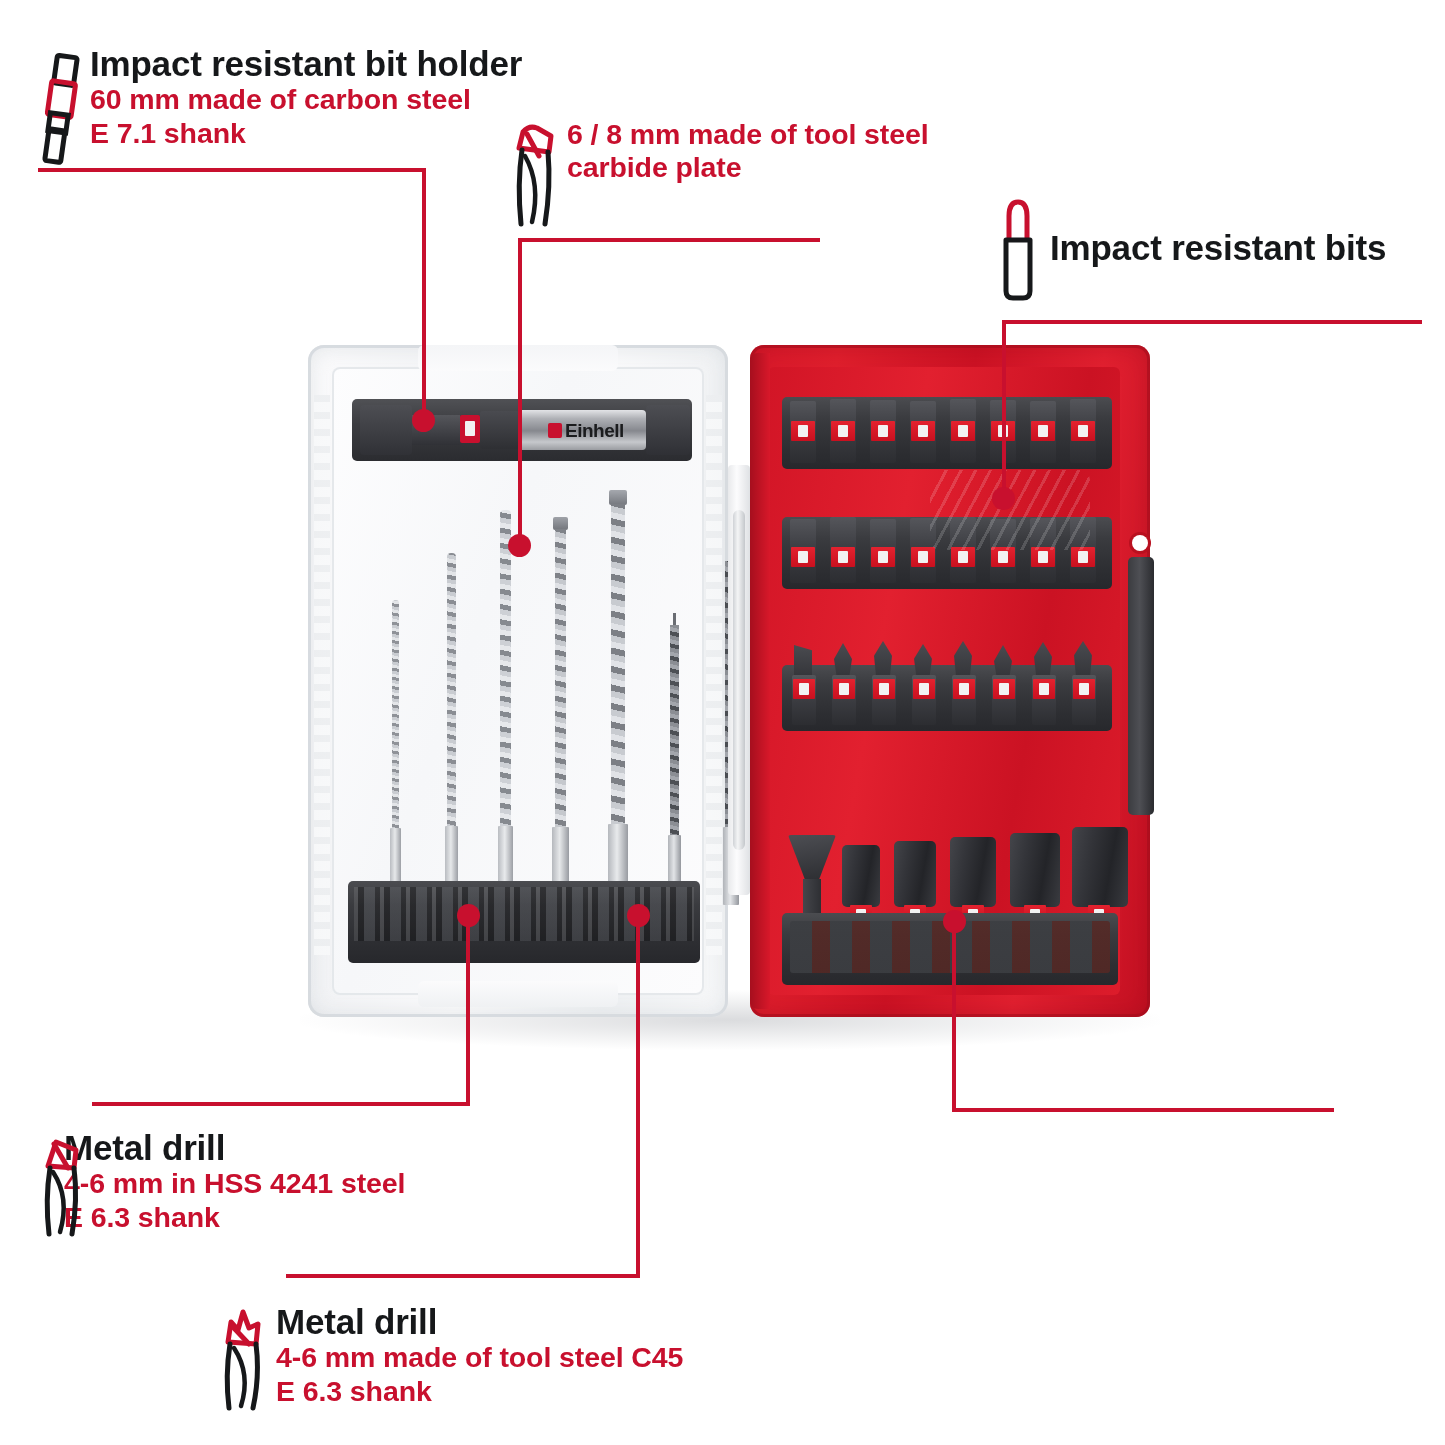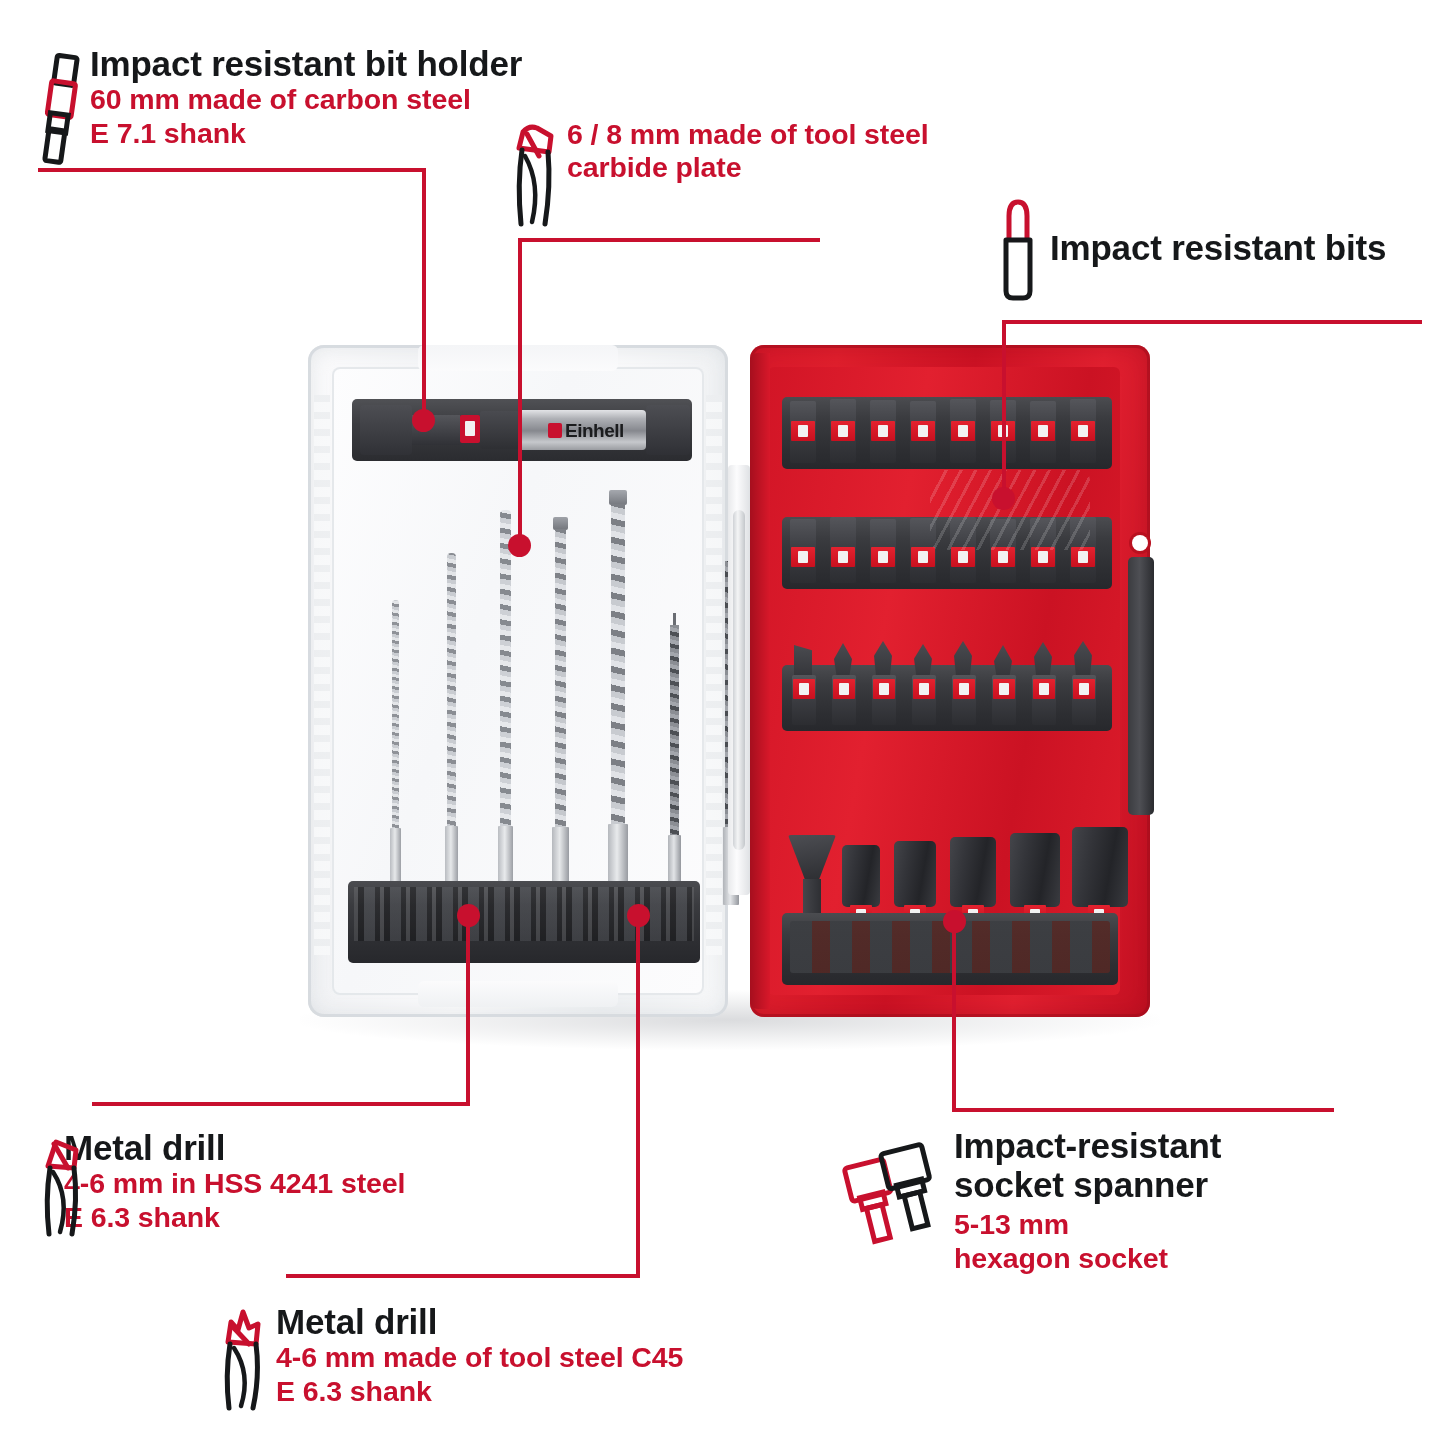--- a/index.html
+++ b/index.html
@@ -456,36 +456,14 @@
         <path d="M18 40 Q35 66 25 98" fill="none" stroke="#16181a" stroke-width="4.5" stroke-linecap="round"></path>
       </svg>
     </span>
     <div style="margin-left:60px;">
       <p class="title">Metal drill</p>
       <p class="sub">4-6 mm made of tool steel C45
 E 6.3 shank</p>
     </div>
   </div>
 
-  <div class="callout" style="left:836px; top:1126px; width:520px;">
-    <span class="icon" style="left:0; top:8px;">
-      <svg width="110" height="120" viewBox="0 0 110 120">
-        <g transform="rotate(-14 38 55)">
-          <rect x="14" y="28" width="40" height="34" rx="3" fill="none" stroke="#c8102e" stroke-width="5"></rect>
-          <rect x="22" y="60" width="24" height="12" fill="none" stroke="#c8102e" stroke-width="5"></rect>
-          <rect x="26" y="72" width="16" height="34" fill="none" stroke="#c8102e" stroke-width="5"></rect>
-        </g>
-        <g transform="rotate(-14 74 48)">
-          <rect x="52" y="14" width="42" height="36" rx="3" fill="none" stroke="#16181a" stroke-width="5"></rect>
-          <rect x="60" y="48" width="26" height="12" fill="none" stroke="#16181a" stroke-width="5"></rect>
-          <rect x="65" y="60" width="16" height="34" fill="none" stroke="#16181a" stroke-width="5"></rect>
-        </g>
-      </svg>
-    </span>
-    <div style="margin-left:118px;">
-      <p class="title">Impact-resistant
-socket spanner</p>
-      <p class="sub" style="margin-top:4px;">5-13 mm
-hexagon socket</p>
-    </div>
-  </div>
 
 </div>
 
 </body></html>

